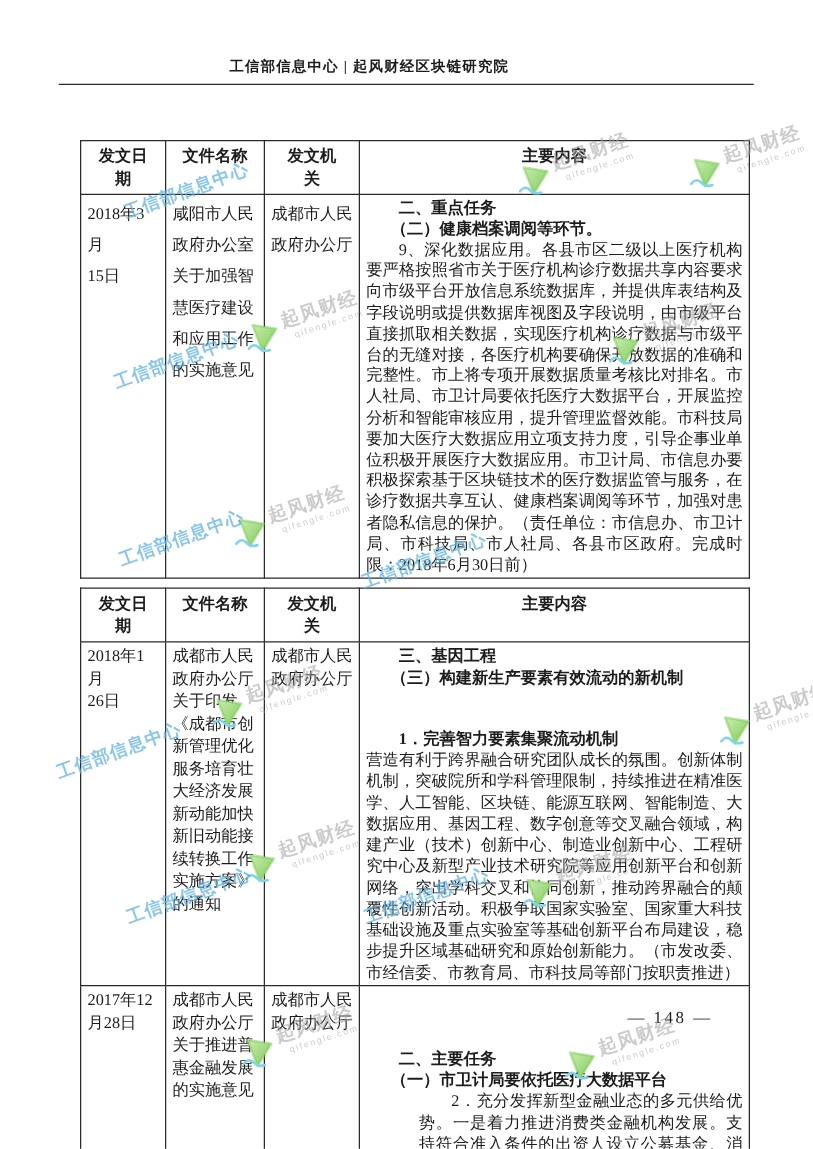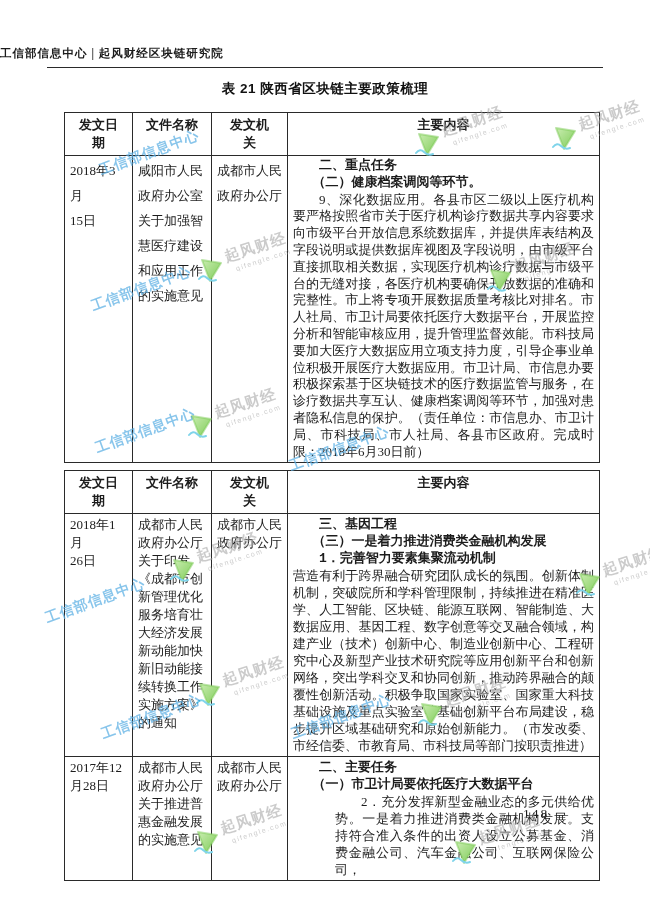--- a/index.html
+++ b/index.html
@@ -1,21 +1,21 @@
 <!DOCTYPE html>
 <html><head>
 <meta charset="utf-8">
 <style>
   html,body{margin:0;padding:0;background:#ffffff;}
   body{width:650px;height:919px;position:relative;overflow:hidden;
        font-family:"Liberation Serif","DejaVu Serif",serif;color:#1c1c1c;}
   .page{position:absolute;inset:0;background:#fff;}
 
   
-  .doc-header{position:absolute;top:46px;left:0;width:591px;text-align:left;
+  .doc-header{position:absolute;top:46px;left:0;width:591px;text-align:center;
     font-size:11.5px;font-weight:bold;letter-spacing:1px;}
   .header-rule{position:absolute;top:67px;left:47px;width:556px;height:0;
     border-top:1.6px solid #2a2a2a;}
 
   
   .tbl-title{position:absolute;left:0;width:650px;text-align:center;
     font-family:"Liberation Sans","DejaVu Sans",sans-serif;
     font-weight:bold;font-size:13.5px;letter-spacing:0.5px;color:#111;}
   #t21-title{top:80px;}
   #t22-title{top:444px;}
@@ -28,21 +28,21 @@
   table.policy th,table.policy td{border:1.4px solid #2a2a2a;vertical-align:top;
     font-size:13px;padding:2px 5px;}
   table.policy th{font-weight:bold;text-align:center;padding:3px 12px;font-size:13px;}
   td.c-date{white-space:pre-line;}
   #table21 td.side{line-height:25px;}
   #table21 td.c-main{line-height:16.8px;}
   #table22 td.side{line-height:18px;}
   #table22 td.c-main{line-height:17px;}
   td.c-main{padding:3px 8px 3px 8px;}
   .para{text-align:justify;}
-  .para.bold,.para b{font-family:Liberation Mono, monospace;
+  .para.bold,.para b{font-family:Liberation Serif, serif;
     font-weight:bold;}
 
   
   .page-num{position:absolute;top:806px;left:470px;width:132px;text-align:center;
     font-size:13.5px;letter-spacing:2px;}
 
   
   .wm-layer{position:absolute;inset:0;pointer-events:none;z-index:6;}
   .wm-blue{position:absolute;font-family:"Liberation Sans","DejaVu Sans",sans-serif;
     font-weight:bold;font-size:14px;letter-spacing:1px;white-space:nowrap;
@@ -57,21 +57,20 @@
   .wm-brand svg{position:absolute;left:0;top:9px;}
 </style>
 </head>
 <body>
 
 <div class="page">
 
   <div class="doc-header">工信部信息中心 | 起风财经区块链研究院</div>
   <div class="header-rule"></div>
 
-  <div class="tbl-title" id="t21-title">表 21 陕西省区块链主要政策梳理</div>
 
   <table class="policy" id="table21">
     <colgroup>
         <col style="width:68px">
         <col style="width:79px">
         <col style="width:76px">
         <col style="width:312px">
       </colgroup>
     <tbody>
         <tr>
@@ -109,32 +108,32 @@
       <th>发文机关</th>
       <th>主要内容</th>
     </tr>
     <tr>
       <td class="side c-date">2018年1月
 26日</td>
       <td class="side">成都市人民政府办公厅关于印发《成都市创新管理优化服务培育壮大经济发展新动能加快新旧动能接续转换工作实施方案》的通知</td>
       <td class="side">成都市人民政府办公厅</td>
       <td class="c-main">
             <div class="para bold" style="text-indent: 2em;">三、基因工程</div>
-            <div class="para bold" style="text-indent: 1.5em;">（三）一是着力推进消费类金融机构发展</div>
-            <div class="para bold" style="text-indent: 2em;">1．完善智力要素集聚流动机制</div>
+            <div class="para bold" style="text-indent: 1.5em;">（三）构建新生产要素有效流动的新机制</div>
+            <div class="para bold" style="text-indent: 2em; margin-top: 32px;">1．完善智力要素集聚流动机制</div>
             <div class="para" style="text-indent: 0em;">营造有利于跨界融合研究团队成长的氛围。创新体制机制，突破院所和学科管理限制，持续推进在精准医学、人工智能、区块链、能源互联网、智能制造、大数据应用、基因工程、数字创意等交叉融合领域，构建产业（技术）创新中心、制造业创新中心、工程研究中心及新型产业技术研究院等应用创新平台和创新网络，突出学科交叉和协同创新，推动跨界融合的颠覆性创新活动。积极争取国家实验室、国家重大科技基础设施及重点实验室等基础创新平台布局建设，稳步提升区域基础研究和原始创新能力。（市发改委、市经信委、市教育局、市科技局等部门按职责推进）</div>
           </td>
     </tr>
     <tr>
       <td class="side c-date">2017年12
 月28日</td>
       <td class="side">成都市人民政府办公厅关于推进普惠金融发展的实施意见</td>
       <td class="side">成都市人民政府办公厅</td>
       <td class="c-main">
-            <div class="para bold" style="text-indent: 2em;">二、主要任务</div>
+            <div class="para bold" style="text-indent: 2em; margin-top: 47px;">二、主要任务</div>
             <div class="para bold" style="text-indent: 1.5em;">（一）市卫计局要依托医疗大数据平台</div>
             <div class="para" style="text-indent: 2em; margin-left: 42px;">2．充分发挥新型金融业态的多元供给优势。一是着力推进消费类金融机构发展。支持符合准入条件的出资人设立公募基金、消费金融公司、汽车金融公司、互联网保险公司，</div>
           </td>
     </tr>
   </tbody>
     </table>
 
   <div class="page-num">— 148 —</div>
 
   <div class="wm-layer">

